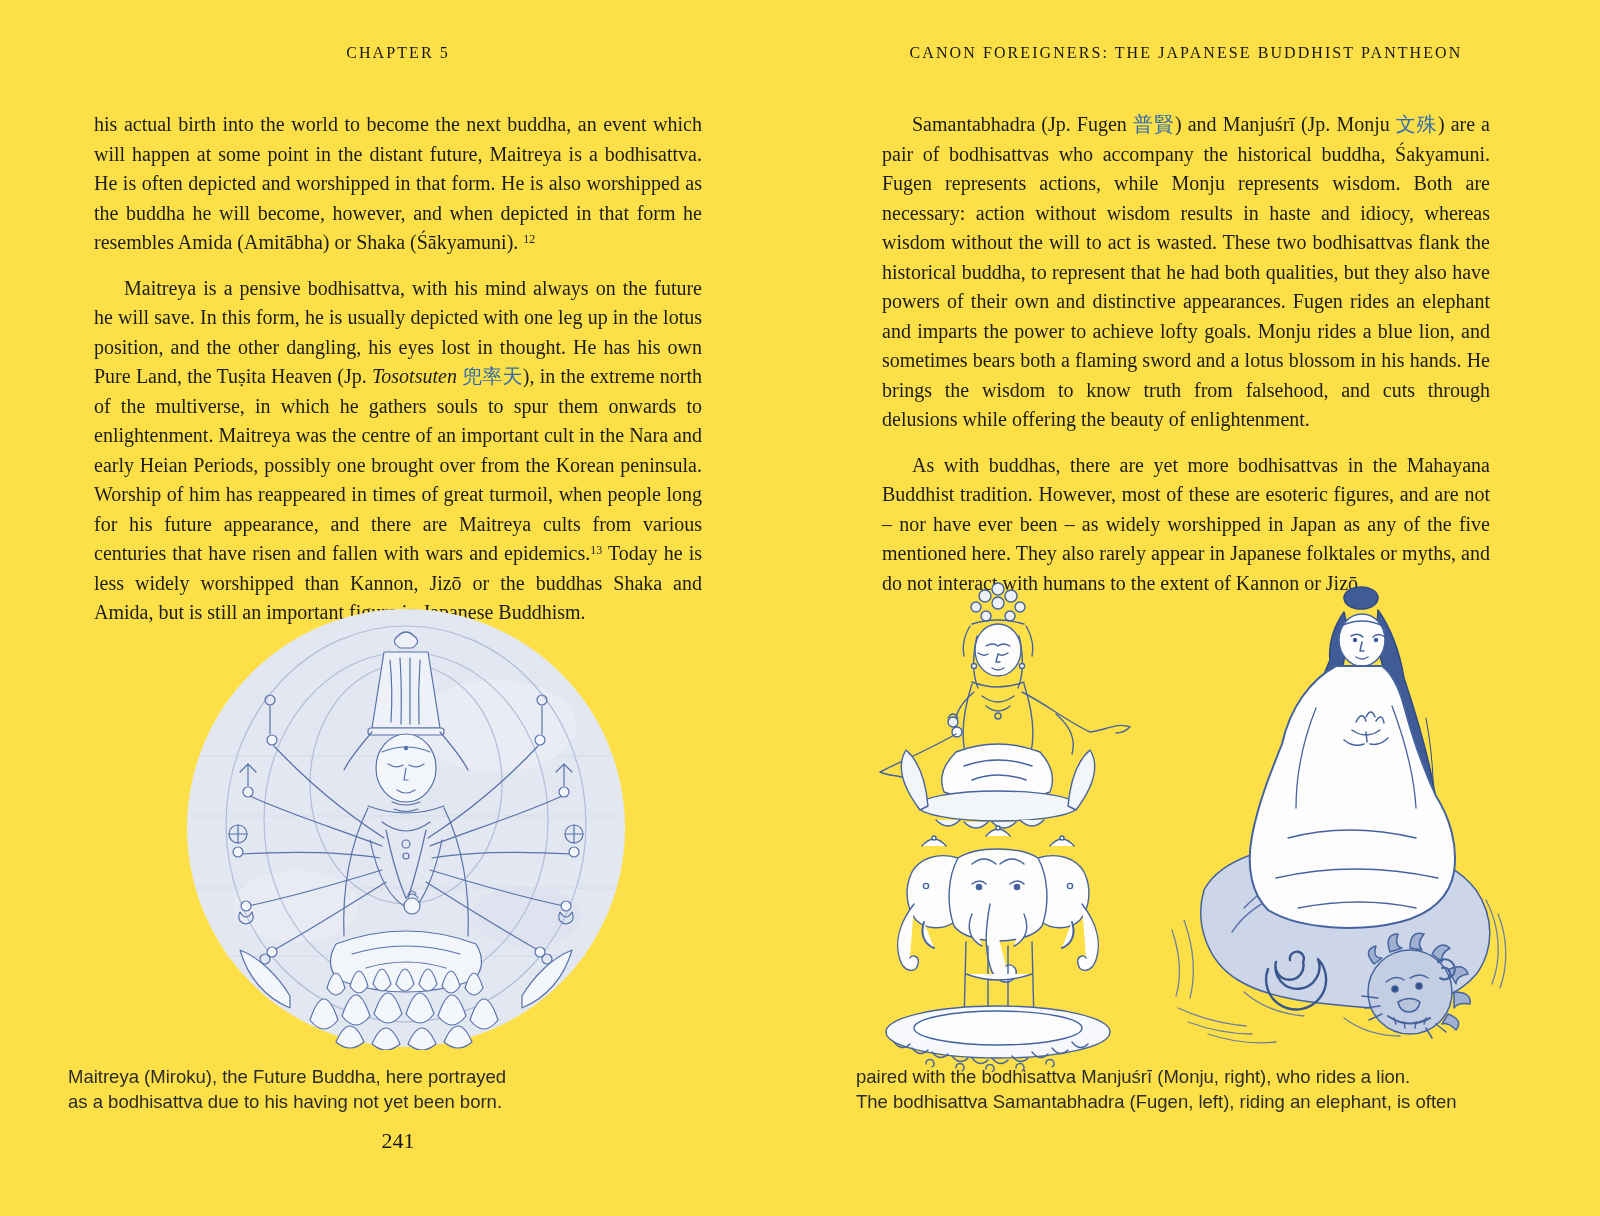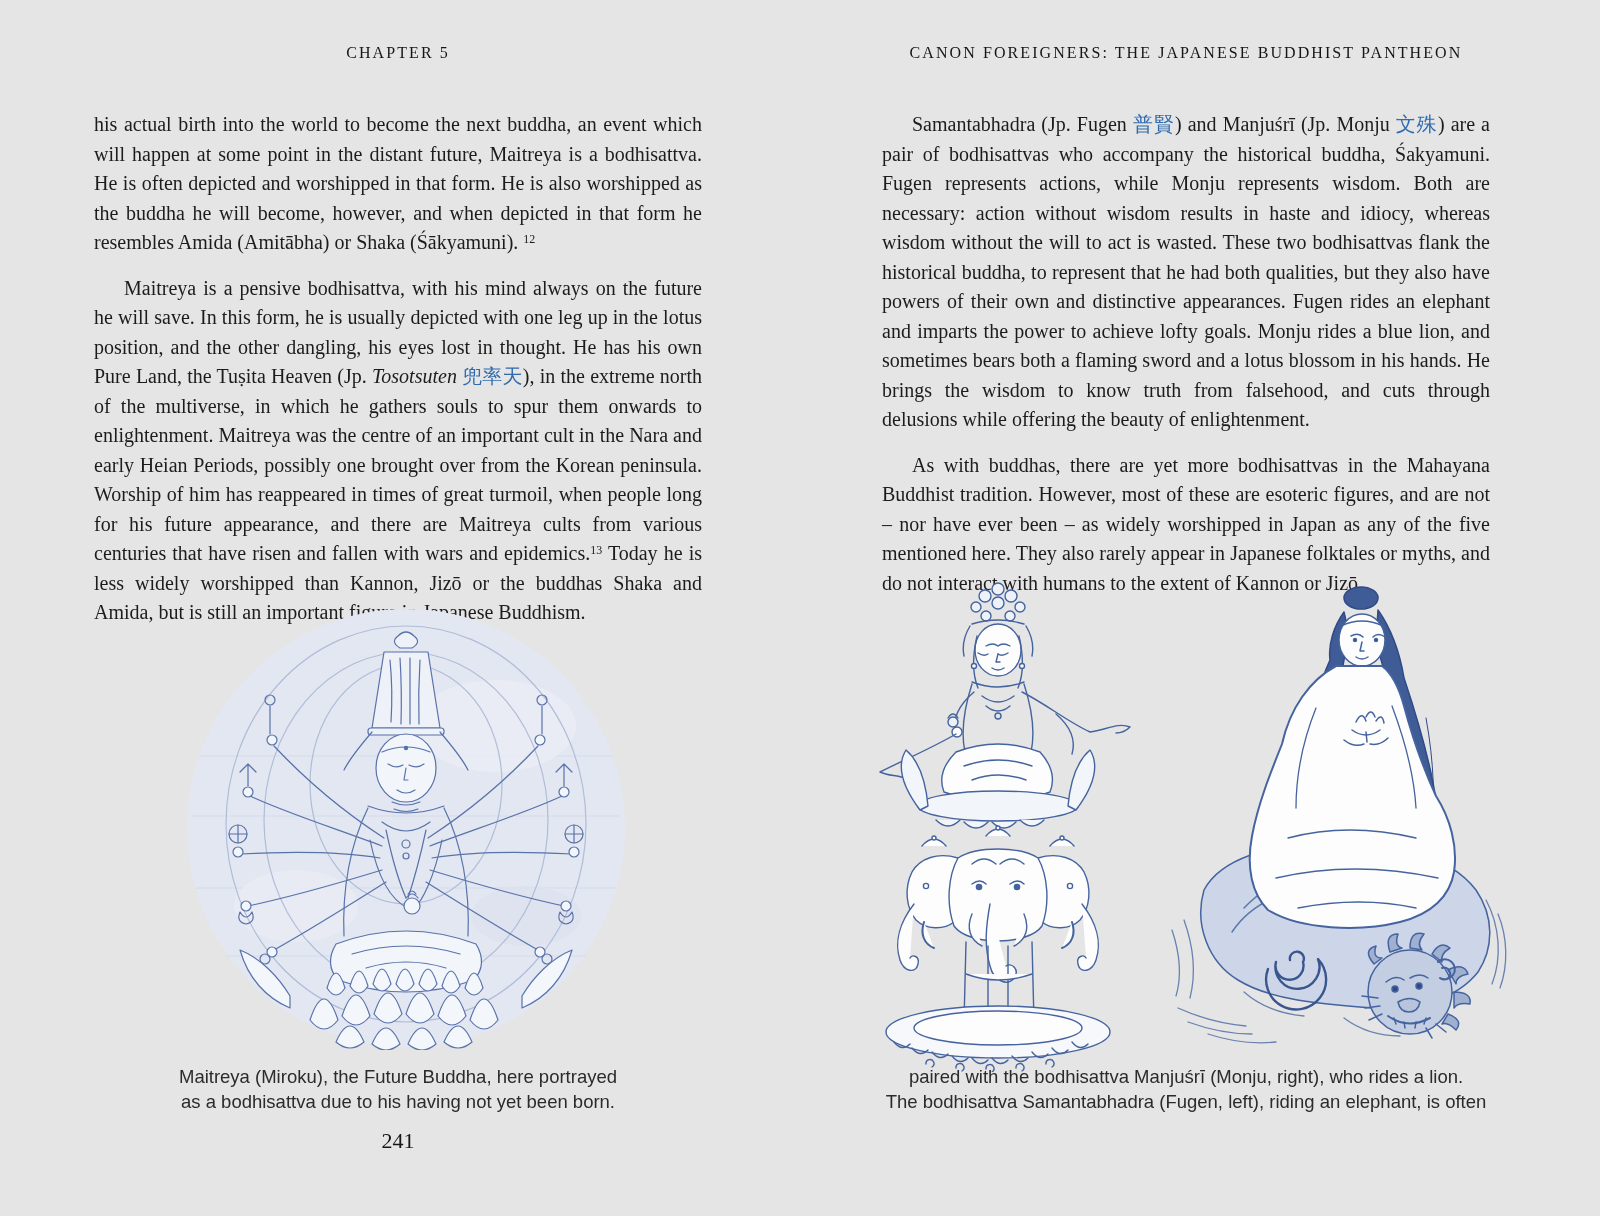--- a/index.html
+++ b/index.html
@@ -1,33 +1,33 @@
 <!DOCTYPE html>
 <html><head>
 <meta charset="utf-8">
 <style>
   html,body{margin:0;padding:0;background:#ffffff;}
-  .spread{position:relative;width:1600px;height:1216px;background:#e5e5e5;overflow:hidden;
+  .spread{position:relative;width:1600px;height:1216px;background:#fde047;overflow:hidden;
           font-family:"Liberation Serif","DejaVu Serif",serif;color:#1c1c1c;}
   .page{position:absolute;top:0;height:1216px;width:640px;}
   .page-left{left:78px;}
   .page-right{left:866px;}
   .running-head{position:absolute;top:44px;left:0;width:100%;text-align:center;
       font-size:16px;letter-spacing:0.13em;color:#161616;white-space:nowrap;}
   .body-text{position:absolute;top:94px;left:0;width:640px;}
   .body-text p{margin:16px;text-align:justify;font-size:20px;line-height:29.5px;}
   .body-text p.indent{text-indent:30px;}
   .kanji{color:#2f6bae;}
   .ital{font-style:italic;}
   sup.fn{font-size:12px;line-height:0;vertical-align:6px;letter-spacing:0;}
   .figure{position:absolute;}
   .fig-maitreya{left:108px;top:606px;width:440px;height:444px;}
   .fig-fugen{left:-6px;top:574px;width:280px;height:498px;}
   .fig-monju{left:282px;top:578px;width:380px;height:492px;}
-  .caption{position:absolute;top:1064px;left:-10px;width:660px;text-align:center;
+  .caption{position:absolute;top:1064px;left:-10px;width:660px;text-align:left;
       font-family:"Liberation Sans","DejaVu Sans",sans-serif;
       font-size:18.5px;line-height:25px;color:#2b2b2b;}
   .caption span{display:block;}
   .page-number{position:absolute;top:1128px;left:0;width:100%;text-align:center;
       font-size:22px;color:#161616;}
   svg{display:block;}
 </style>
 </head>
 <body>
 

